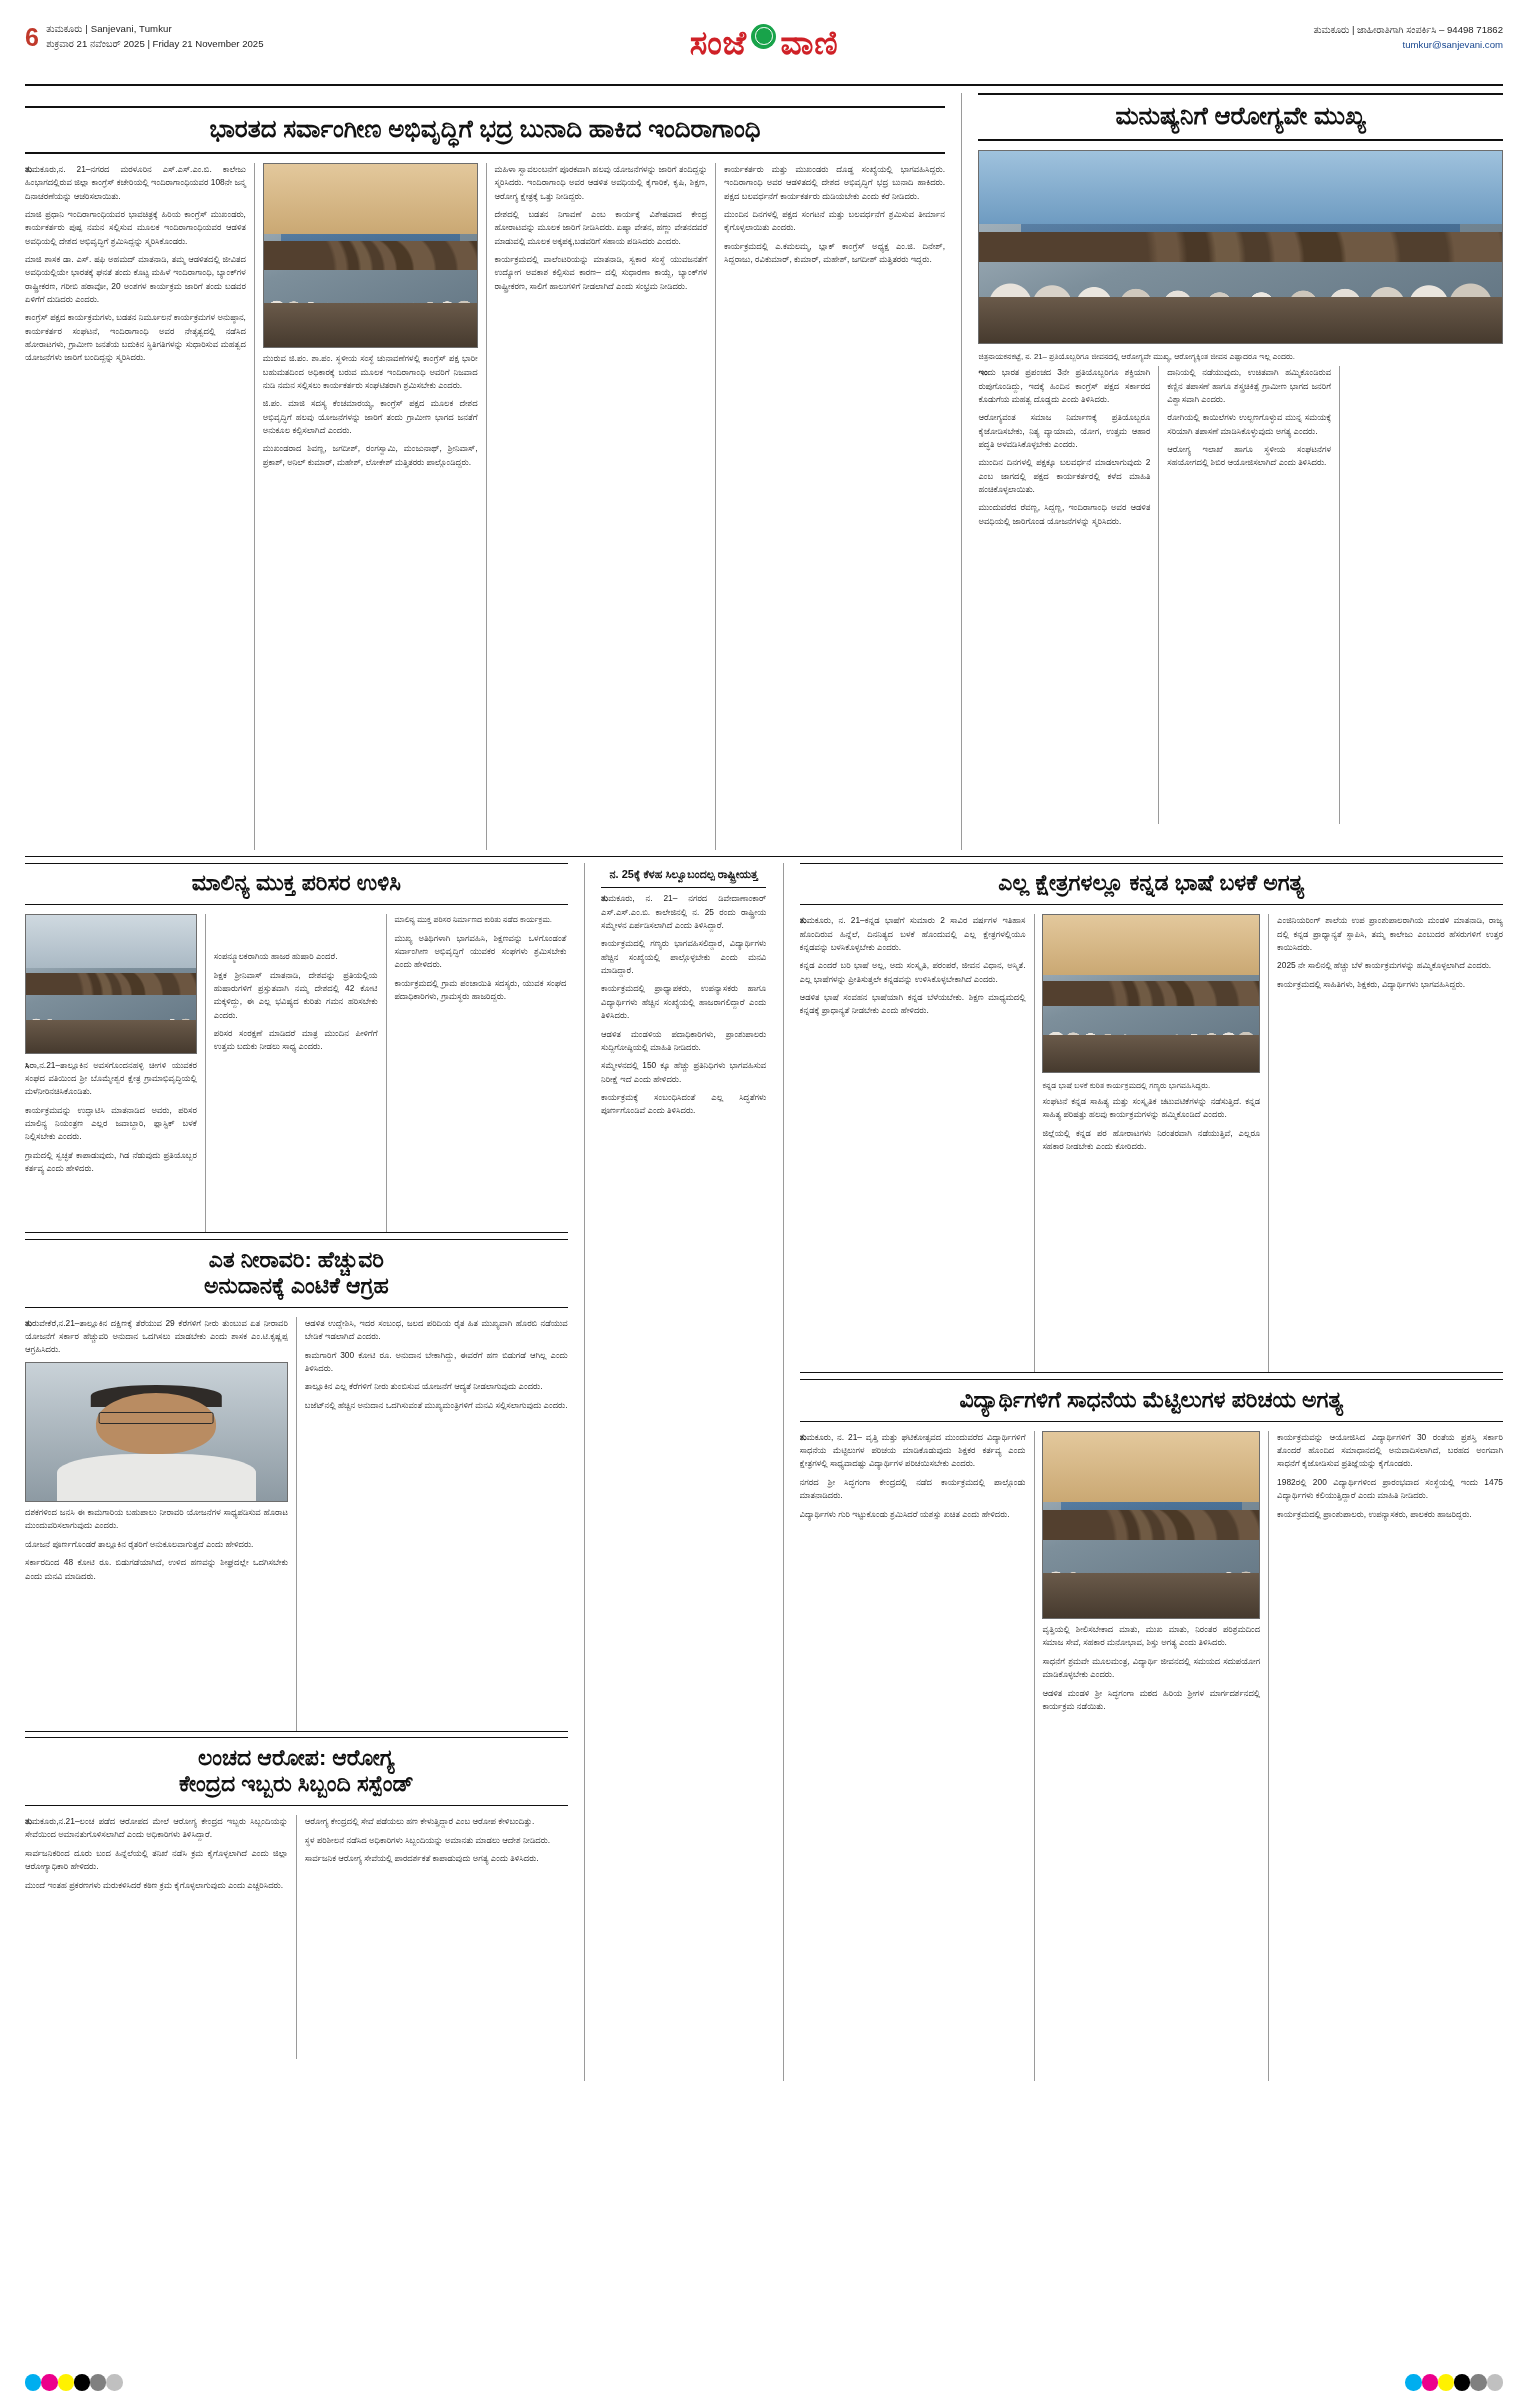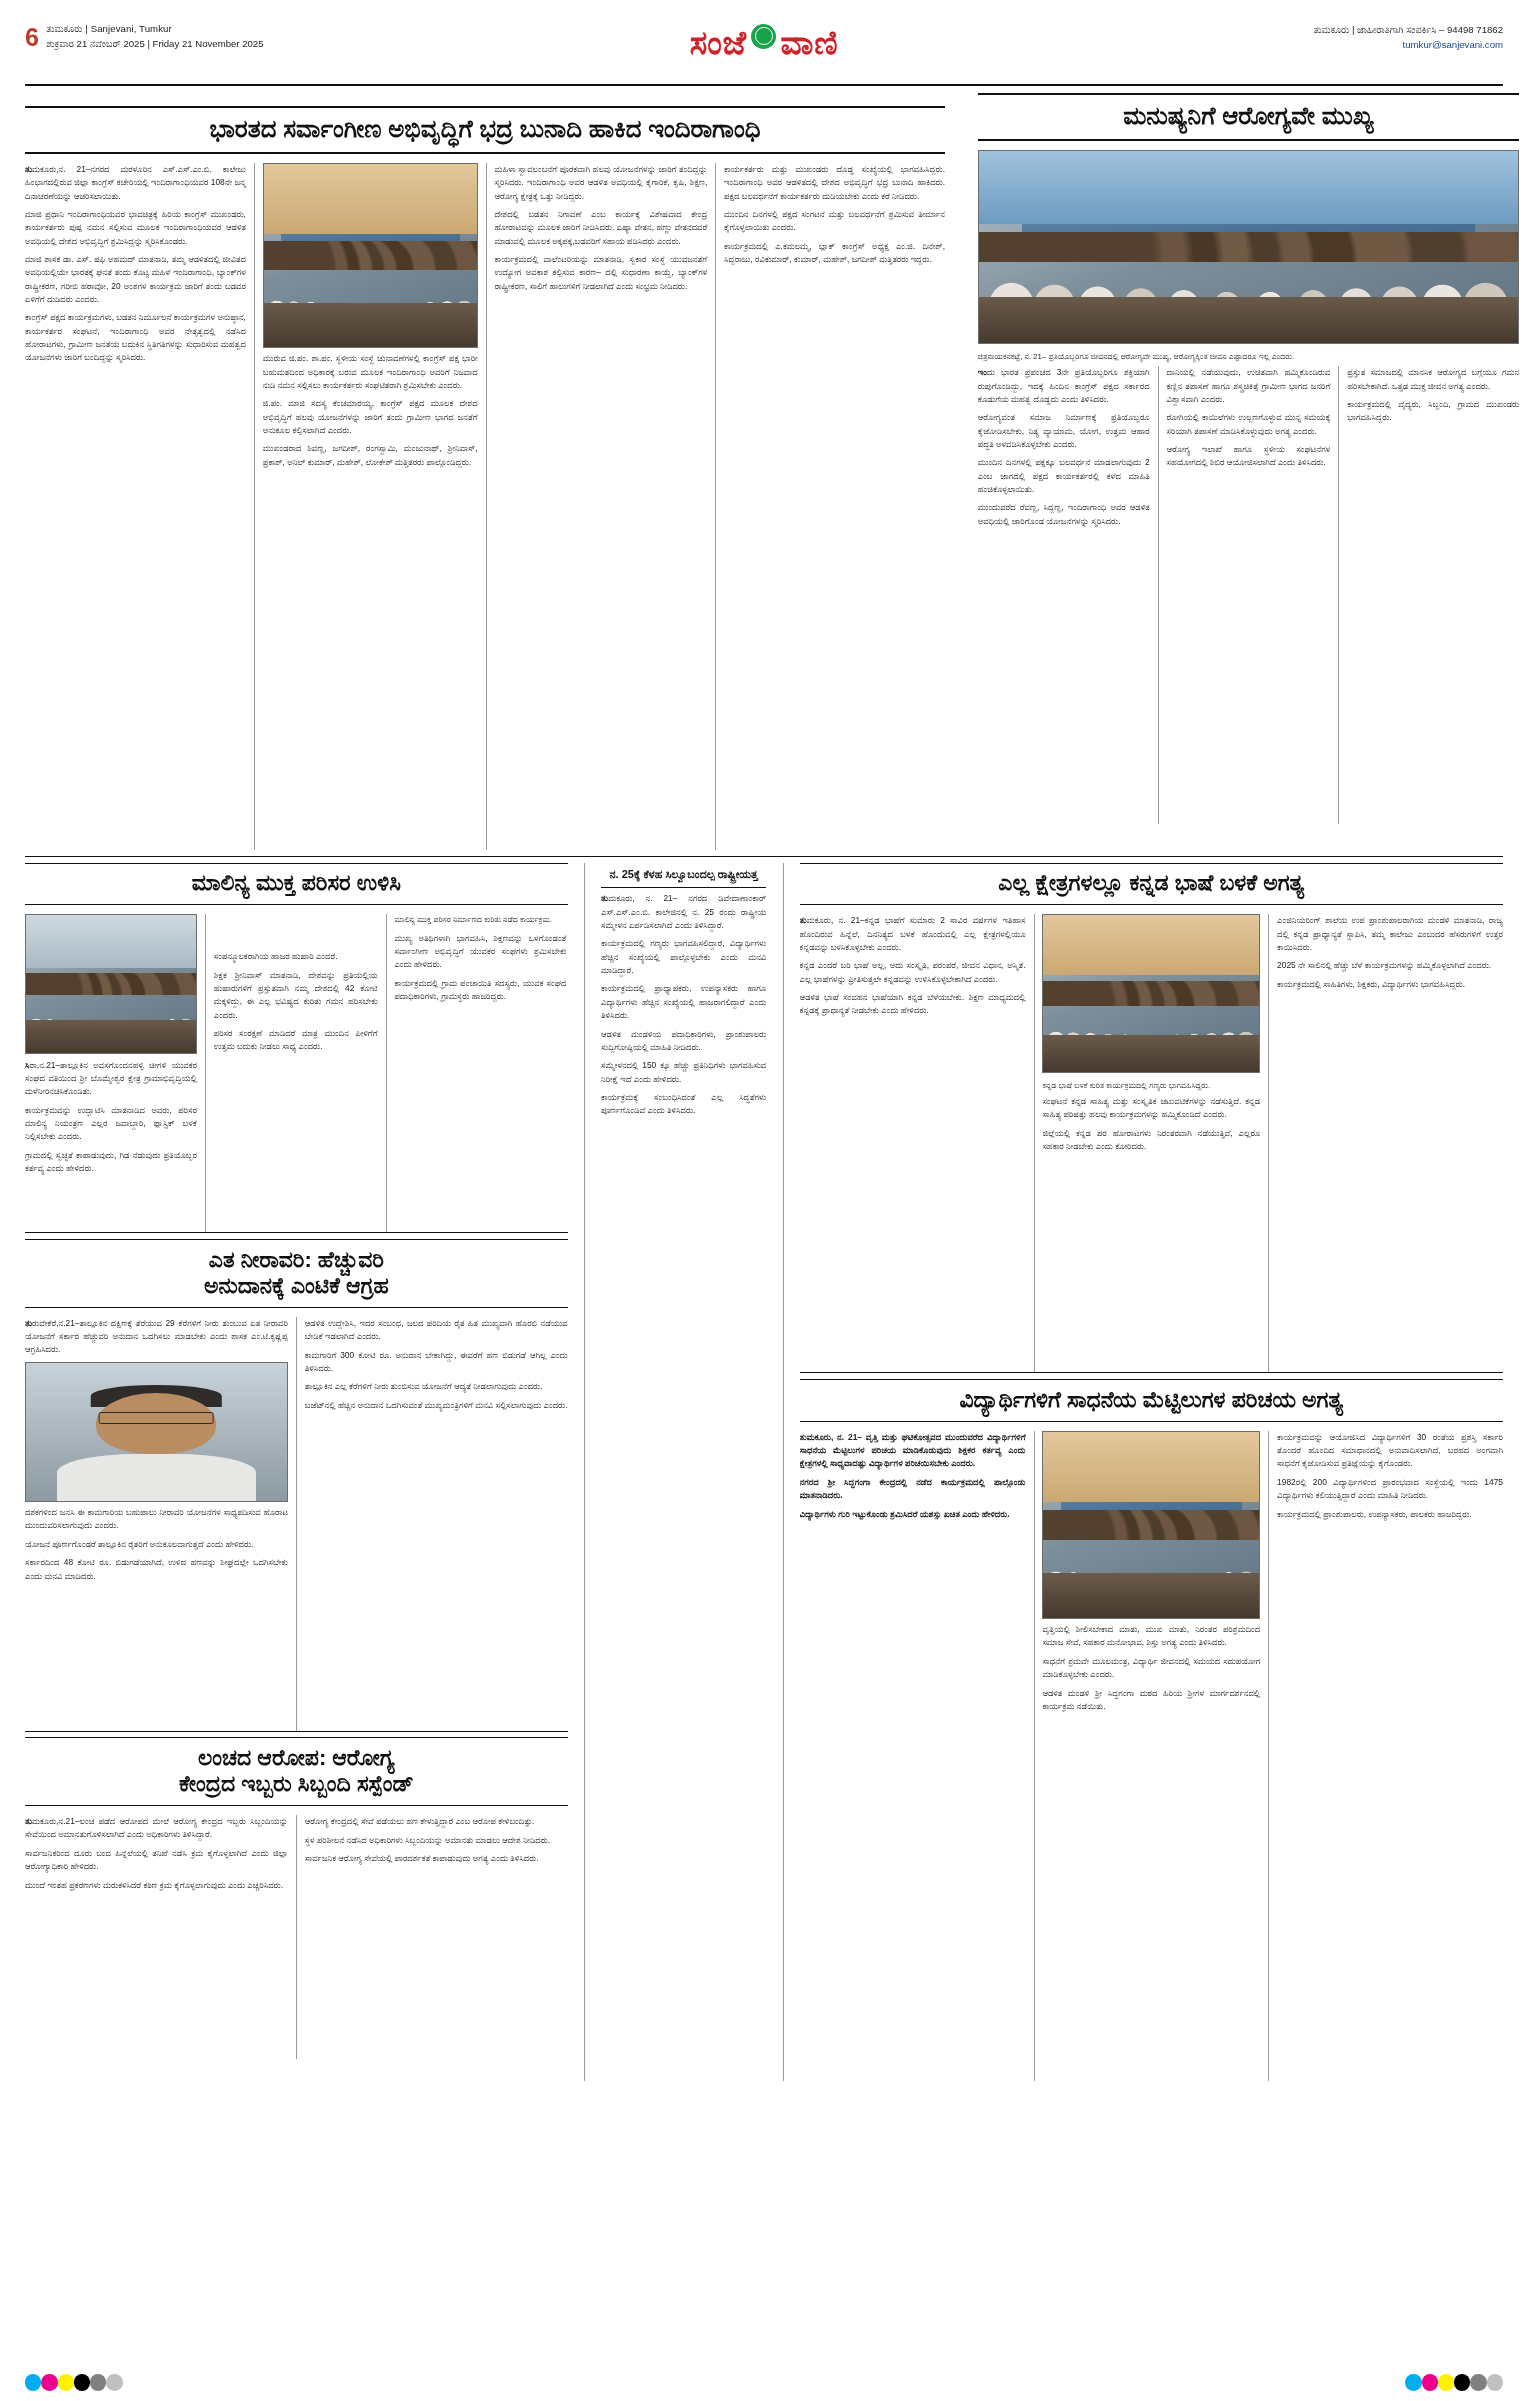--- a/index.html
+++ b/index.html
@@ -253,26 +253,20 @@
         </div>
         <div class="rule-v"></div>
         <div class="col" style="width:180px;">
           <div class="txt">
             <p>ದಾನಿಯಲ್ಲಿ ನಡೆಯುವುದು, ಉಚಿತವಾಗಿ ಹಮ್ಮಿಕೊಂಡಿರುವ ಕಣ್ಣಿನ ತಪಾಸಣೆ ಹಾಗೂ ಶಸ್ತ್ರಚಿಕಿತ್ಸೆ ಗ್ರಾಮೀಣ ಭಾಗದ ಜನರಿಗೆ ವಿಶ್ವಾಸವಾಗಿ ಎಂದರು.</p>
             <p>ರೋಗಿಯಲ್ಲಿ ಕಾಯಿಲೆಗಳು ಉಲ್ಬಣಗೊಳ್ಳುವ ಮುನ್ನ ಸಮಯಕ್ಕೆ ಸರಿಯಾಗಿ ತಪಾಸಣೆ ಮಾಡಿಸಿಕೊಳ್ಳುವುದು ಅಗತ್ಯ ಎಂದರು.</p>
             <p>ಆರೋಗ್ಯ ಇಲಾಖೆ ಹಾಗೂ ಸ್ಥಳೀಯ ಸಂಘಟನೆಗಳ ಸಹಯೋಗದಲ್ಲಿ ಶಿಬಿರ ಆಯೋಜಿಸಲಾಗಿದೆ ಎಂದು ತಿಳಿಸಿದರು.</p>
           </div>
         </div>
         <div class="rule-v"></div>
-        <div class="col" style="width:180px;">
-          <div class="txt">
-            <p>ಪ್ರಸ್ತುತ ಸಮಾಜದಲ್ಲಿ ಮಾನಸಿಕ ಆರೋಗ್ಯದ ಬಗ್ಗೆಯೂ ಗಮನ ಹರಿಸಬೇಕಾಗಿದೆ. ಒತ್ತಡ ಮುಕ್ತ ಜೀವನ ಅಗತ್ಯ ಎಂದರು.</p>
-            <p>ಕಾರ್ಯಕ್ರಮದಲ್ಲಿ ವೈದ್ಯರು, ಸಿಬ್ಬಂದಿ, ಗ್ರಾಮದ ಮುಖಂಡರು ಭಾಗವಹಿಸಿದ್ದರು.</p>
-          </div>
-        </div>
       </div>
     </div>
   </div>
 
   <div class="rule-h" style="margin:6px 0 0 0;"></div>
 
   <div class="flexrow" style="margin-top:6px;">
 
     <div style="width:547px;">
 
@@ -433,21 +427,21 @@
         </div>
       </div>
 
       <div class="rule-h"></div>
 
       <div style="margin-top:6px;">
         <div class="hl-band thin" style="margin-top:0;">
           <div class="headline h2">ವಿದ್ಯಾರ್ಥಿಗಳಿಗೆ ಸಾಧನೆಯ ಮೆಟ್ಟಿಲುಗಳ ಪರಿಚಯ ಅಗತ್ಯ</div>
         </div>
         <div class="cols" style="height:650px; overflow:hidden;">
-          <div class="col" style="width:234px;font-weight:bold;">
+          <div class="col" style="width:234px;">
             <div class="txt lead">
               <p>ತುಮಕೂರು, ನ. 21– ವೃತ್ತಿ ಮತ್ತು ಘಟಿಕೋತ್ಸವದ ಮುಂದುವರೆದ ವಿದ್ಯಾರ್ಥಿಗಳಿಗೆ ಸಾಧನೆಯ ಮೆಟ್ಟಿಲುಗಳ ಪರಿಚಯ ಮಾಡಿಕೊಡುವುದು ಶಿಕ್ಷಕರ ಕರ್ತವ್ಯ ಎಂದು ಕ್ಷೇತ್ರಗಳಲ್ಲಿ ಸಾಧ್ಯವಾದಷ್ಟು ವಿದ್ಯಾರ್ಥಿಗಳ ಪರಿಚಯಿಸಬೇಕು ಎಂದರು.</p>
               <p>ನಗರದ ಶ್ರೀ ಸಿದ್ಧಗಂಗಾ ಕೇಂದ್ರದಲ್ಲಿ ನಡೆದ ಕಾರ್ಯಕ್ರಮದಲ್ಲಿ ಪಾಲ್ಗೊಂಡು ಮಾತನಾಡಿದರು.</p>
               <p>ವಿದ್ಯಾರ್ಥಿಗಳು ಗುರಿ ಇಟ್ಟುಕೊಂಡು ಶ್ರಮಿಸಿದರೆ ಯಶಸ್ಸು ಖಚಿತ ಎಂದು ಹೇಳಿದರು.</p>
             </div>
           </div>
           <div class="rule-v"></div>
           <div class="col" style="width:234px;">
             <div class="photo warm stage" style="height:188px; margin-bottom:4.4px;">
               <div class="sky"></div>

